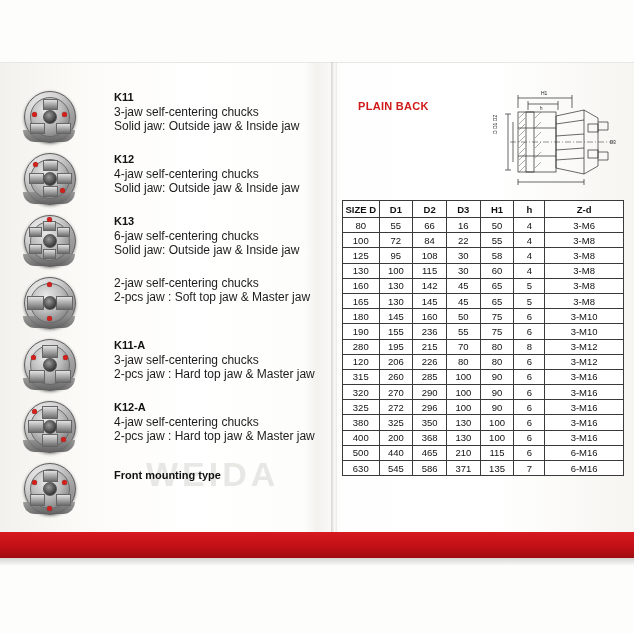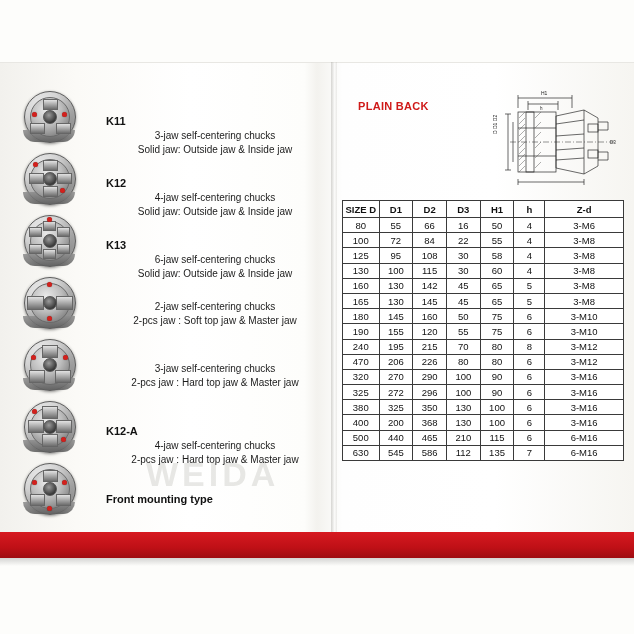--- a/index.html
+++ b/index.html
@@ -49,28 +49,28 @@
     position:absolute;left:14px;top:88px;width:310px;
   }
   .prod{
     position:relative;
     height:58px;margin-bottom:4px;
   }
   .prod .art{
     position:absolute;left:8px;top:2px;width:62px;height:54px;
   }
   .prod .txt{
-    position:absolute;left:92px;top:2px;width:218px;margin-top:24px;
+    position:absolute;left:100px;top:2px;width:218px;
   }
   .prod .code{
     font-size:11px;font-weight:bold;color:#111;line-height:14px;
     margin-bottom:1px;
   }
   .prod .l1,.prod .l2{
-    font-size:10px;color:#1b1b1b;line-height:14px;text-align:center;
+    font-size:12px;color:#1b1b1b;line-height:14px;
   }
   .prod.single .code{margin-top:6px;}
 
   
   .chuck{
     position:absolute;left:0;top:0;width:56px;height:52px;
   }
   .chuck .body{
     position:absolute;left:2px;top:1px;width:50px;height:50px;border-radius:50%;
     background:
@@ -253,20 +253,21 @@
             <div class="face"></div>
           <div class="jaw" style="left:20px;top:7px;width:14px;height:11px;"></div>
           <div class="jaw" style="left:7px;top:32px;width:14px;height:11px;"></div>
           <div class="jaw" style="left:33px;top:32px;width:14px;height:11px;"></div>
           <div class="hole"></div>
           <div class="dot" style="left:9px;top:17px;"></div>
           <div class="dot" style="left:41px;top:17px;"></div>
         </div>
       </div>
       <div class="txt">
+        <div class="code">K11-A</div>
         <div class="l1">3-jaw self-centering chucks</div>
         <div class="l2">2-pcs jaw : Hard top jaw &amp; Master jaw</div>
       </div>
     </div>
 
     <div class="prod">
       <div class="art">
         <div class="chuck">
           <div class="body"></div>
             <div class="side"></div>
@@ -459,43 +460,52 @@
               <td>145</td>
               <td>160</td>
               <td>50</td>
               <td>75</td>
               <td>6</td>
               <td>3-M10</td>
             </tr>
           <tr>
               <td>190</td>
               <td>155</td>
-              <td>120</td>
+              <td>236</td>
               <td>55</td>
               <td>75</td>
               <td>6</td>
               <td>3-M10</td>
             </tr>
           <tr>
-              <td>240</td>
+              <td>280</td>
               <td>195</td>
               <td>215</td>
               <td>70</td>
               <td>80</td>
               <td>8</td>
               <td>3-M12</td>
             </tr>
           <tr>
-              <td>470</td>
+              <td>120</td>
               <td>206</td>
               <td>226</td>
               <td>80</td>
               <td>80</td>
               <td>6</td>
               <td>3-M12</td>
+            </tr>
+          <tr>
+              <td>315</td>
+              <td>260</td>
+              <td>285</td>
+              <td>100</td>
+              <td>90</td>
+              <td>6</td>
+              <td>3-M16</td>
             </tr>
           <tr>
               <td>320</td>
               <td>270</td>
               <td>290</td>
               <td>100</td>
               <td>90</td>
               <td>6</td>
               <td>3-M16</td>
             </tr>
@@ -532,21 +542,21 @@
               <td>465</td>
               <td>210</td>
               <td>115</td>
               <td>6</td>
               <td>6-M16</td>
             </tr>
           <tr>
               <td>630</td>
               <td>545</td>
               <td>586</td>
-              <td>112</td>
+              <td>371</td>
               <td>135</td>
               <td>7</td>
               <td>6-M16</td>
             </tr>
         </tbody>
       </table>
     </div>
 
   </div>
 

